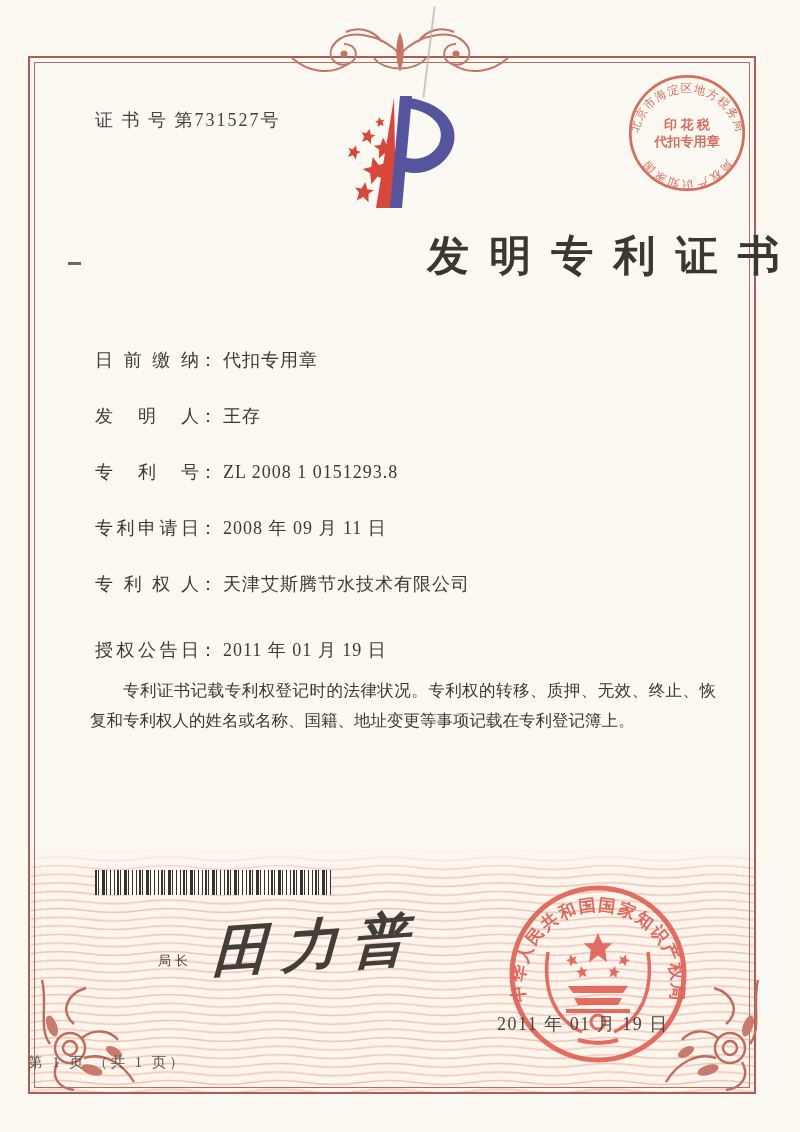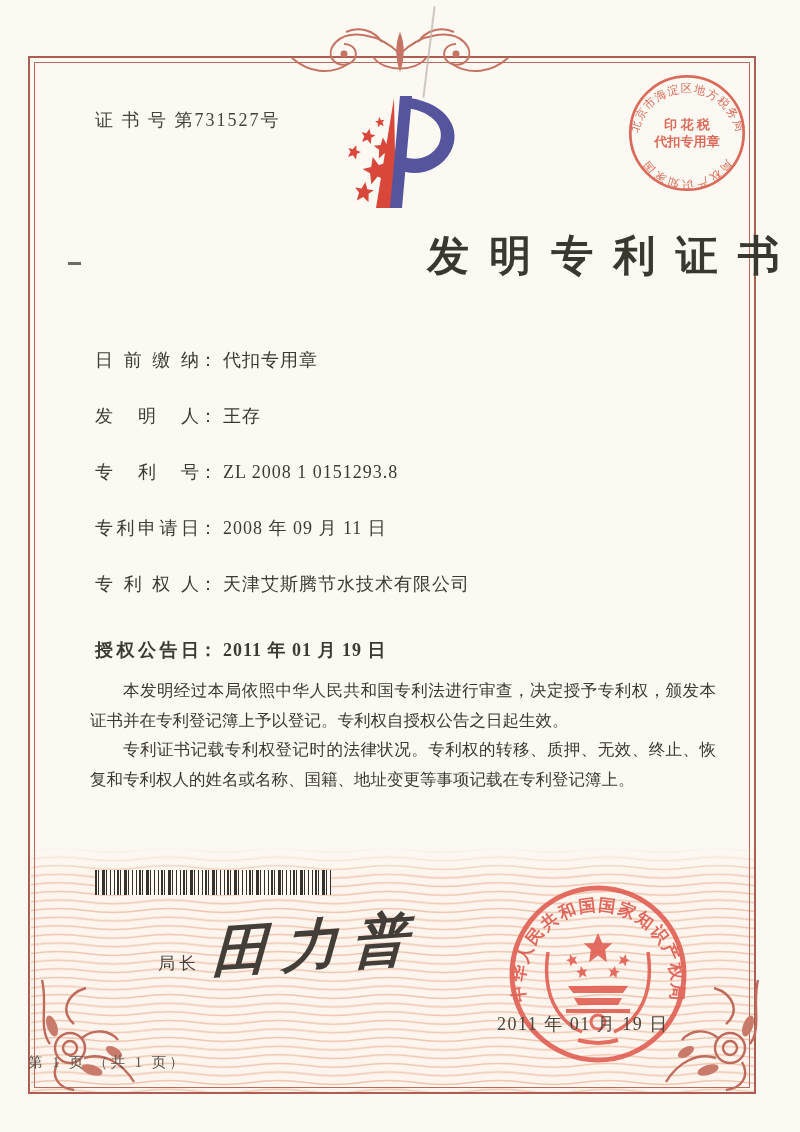--- a/index.html
+++ b/index.html
@@ -31,21 +31,21 @@
     font-size:16.5px;line-height:29.5px;text-align:justify;color:#3b3831;
   }
   .paragraphs p{margin:0;text-indent:2em;}
   .barcode{
     position:absolute;left:95px;top:870px;width:236px;height:25px;
     background:repeating-linear-gradient(90deg,
       #37322b 0 2px,#fdfbf4 2px 3px,#37322b 3px 4px,#fdfbf4 4px 7px,
       #37322b 7px 10px,#fdfbf4 10px 11px,#37322b 11px 12px,#fdfbf4 12px 15px,
       #37322b 15px 16px,#fdfbf4 16px 19px,#37322b 19px 20px,#fdfbf4 20px 22px);
   }
-  .sig-title{position:absolute;left:158px;top:952px;font-size:17px;letter-spacing:4px;color:#46423b;}
+  .sig-title{position:absolute;left:158px;top:952px;font-size:13px;letter-spacing:4px;color:#46423b;}
   .sig-name{
     position:absolute;left:212px;top:908px;font-size:56px;font-weight:bold;font-style:italic;
     letter-spacing:14px;color:#433f38;transform:rotate(-4deg) skewX(-6deg);
     font-family:"DejaVu Sans",sans-serif;
   }
   .seal{position:absolute;left:506px;top:882px;width:184px;height:184px;}
   .seal-date{position:absolute;left:497px;top:1012px;font-size:18px;letter-spacing:1.5px;color:#4b453d;z-index:5;}
   .footer{position:absolute;left:0;top:1053px;width:780px;text-align:left;font-size:14.5px;letter-spacing:3px;color:#5b554d;padding-left:28px;}
   .crease{position:absolute;left:428px;top:6px;width:1.5px;height:92px;background:#b9b4aa;transform:rotate(7deg);opacity:.7;}
   .tick{position:absolute;left:68px;top:262px;width:13px;height:3px;background:#4a463f;opacity:.8;}
@@ -164,27 +164,26 @@
     </div>
     <div class="field-row" style="top:112px;">
       <span class="field-label">专利号</span>：<span class="field-value">ZL 2008 1 0151293.8</span>
     </div>
     <div class="field-row" style="top:168px;">
       <span class="field-label">专利申请日</span>：<span class="field-value">2008 年 09 月 11 日</span>
     </div>
     <div class="field-row" style="top:224px;">
       <span class="field-label">专利权人</span>：<span class="field-value">天津艾斯腾节水技术有限公司</span>
     </div>
-    <div class="field-row" style="top:290px;font-weight:bold;">
+    <div class="field-row" style="top:290px;">
       <span class="field-label">授权公告日</span>：<span class="field-value">2011 年 01 月 19 日</span>
     </div>
   </div>
 
   <div class="paragraphs">
-    <p>本发明经过本局依照中华人民共和国专利法进行审查，决定授予专利权，颁发本证书并在专利登记簿上予以登记。专利权自授权公告之日起生效。</p>
     <p>专利证书记载专利权登记时的法律状况。专利权的转移、质押、无效、终止、恢复和专利权人的姓名或名称、国籍、地址变更等事项记载在专利登记簿上。</p>
   </div>
 
   <div class="barcode"></div>
 
   <div class="sig-title">局长</div>
   <div class="sig-name">田力普</div>
 
   <svg class="seal" viewBox="0 0 184 184">
     <defs>

